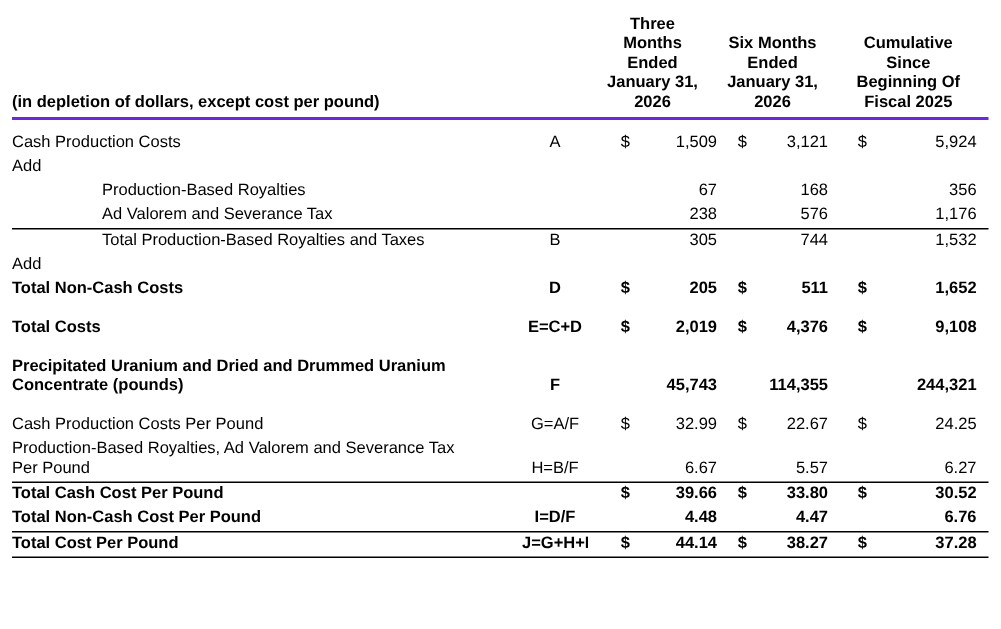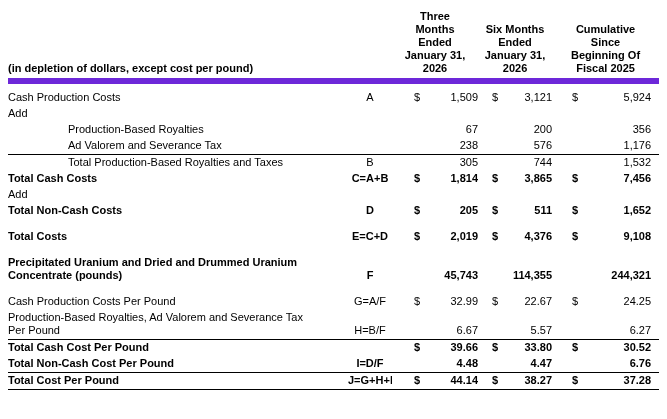--- a/index.html
+++ b/index.html
@@ -25,21 +25,21 @@
     margin: 10px 0 0 8px;
   }
   th, td {
     padding: 0;
     vertical-align: bottom;
     line-height: 13px;
     font-weight: normal;
     overflow: hidden;
   }
   thead th {
-    border-bottom: 6px solid #6d28d9;
+    border-bottom: 2px solid #6d28d9;
     padding-bottom: 3px;
   }
   th.unit {
     text-align: left;
     font-weight: bold;
     white-space: nowrap;
   }
   th.colh {
     text-align: center;
     font-weight: bold;
@@ -118,21 +118,21 @@
           <td class="val"></td>
           <td class="sym"></td>
           <td class="val last"></td>
         </tr>
         <tr>
           <td class="lbl ind">Production-Based Royalties</td>
           <td class="ref"></td>
           <td class="sym"></td>
           <td class="val">67</td>
           <td class="sym"></td>
-          <td class="val">200</td>
+          <td class="val">168</td>
           <td class="sym"></td>
           <td class="val last">356</td>
         </tr>
         <tr class="rule-b">
           <td class="lbl ind">Ad Valorem and Severance Tax</td>
           <td class="ref"></td>
           <td class="sym"></td>
           <td class="val">238</td>
           <td class="sym"></td>
           <td class="val">576</td>
@@ -141,30 +141,20 @@
         </tr>
         <tr>
           <td class="lbl ind">Total Production-Based Royalties and Taxes</td>
           <td class="ref">B</td>
           <td class="sym"></td>
           <td class="val">305</td>
           <td class="sym"></td>
           <td class="val">744</td>
           <td class="sym"></td>
           <td class="val last">1,532</td>
-        </tr>
-        <tr class="bold">
-          <td class="lbl">Total Cash Costs</td>
-          <td class="ref">C=A+B</td>
-          <td class="sym">$</td>
-          <td class="val">1,814</td>
-          <td class="sym">$</td>
-          <td class="val">3,865</td>
-          <td class="sym">$</td>
-          <td class="val last">7,456</td>
         </tr>
         <tr>
           <td class="lbl">Add</td>
           <td class="ref"></td>
           <td class="sym"></td>
           <td class="val"></td>
           <td class="sym"></td>
           <td class="val"></td>
           <td class="sym"></td>
           <td class="val last"></td>

